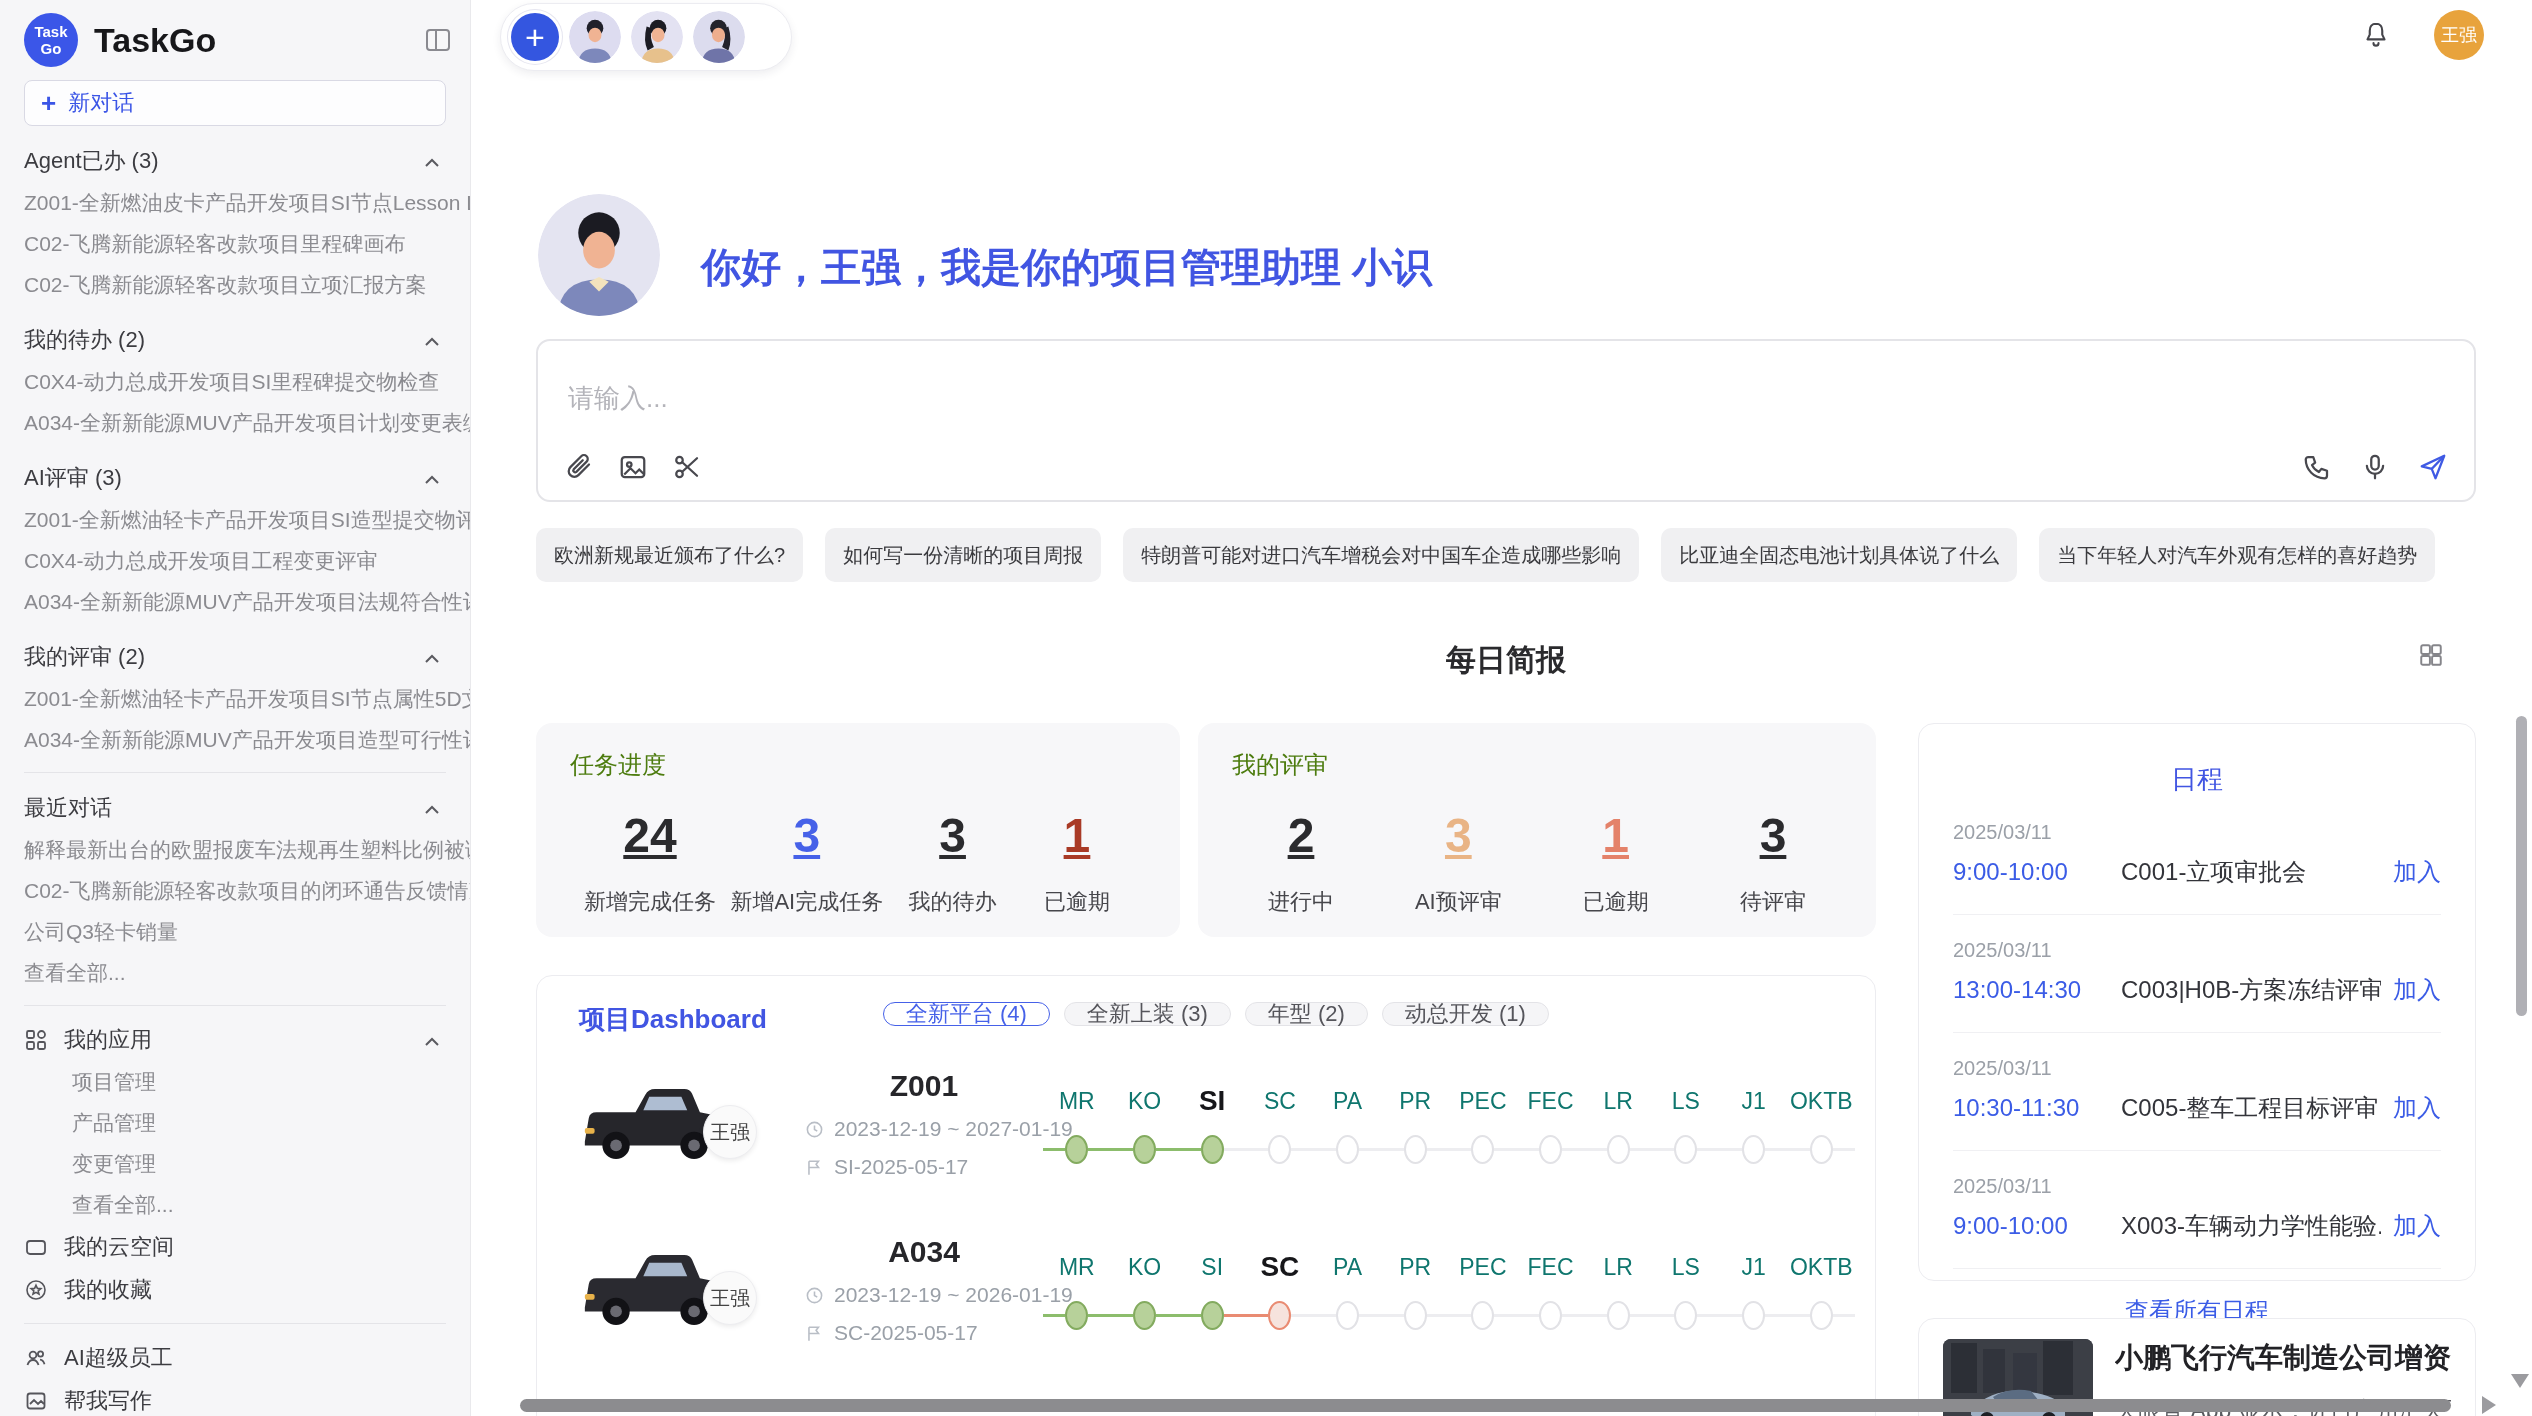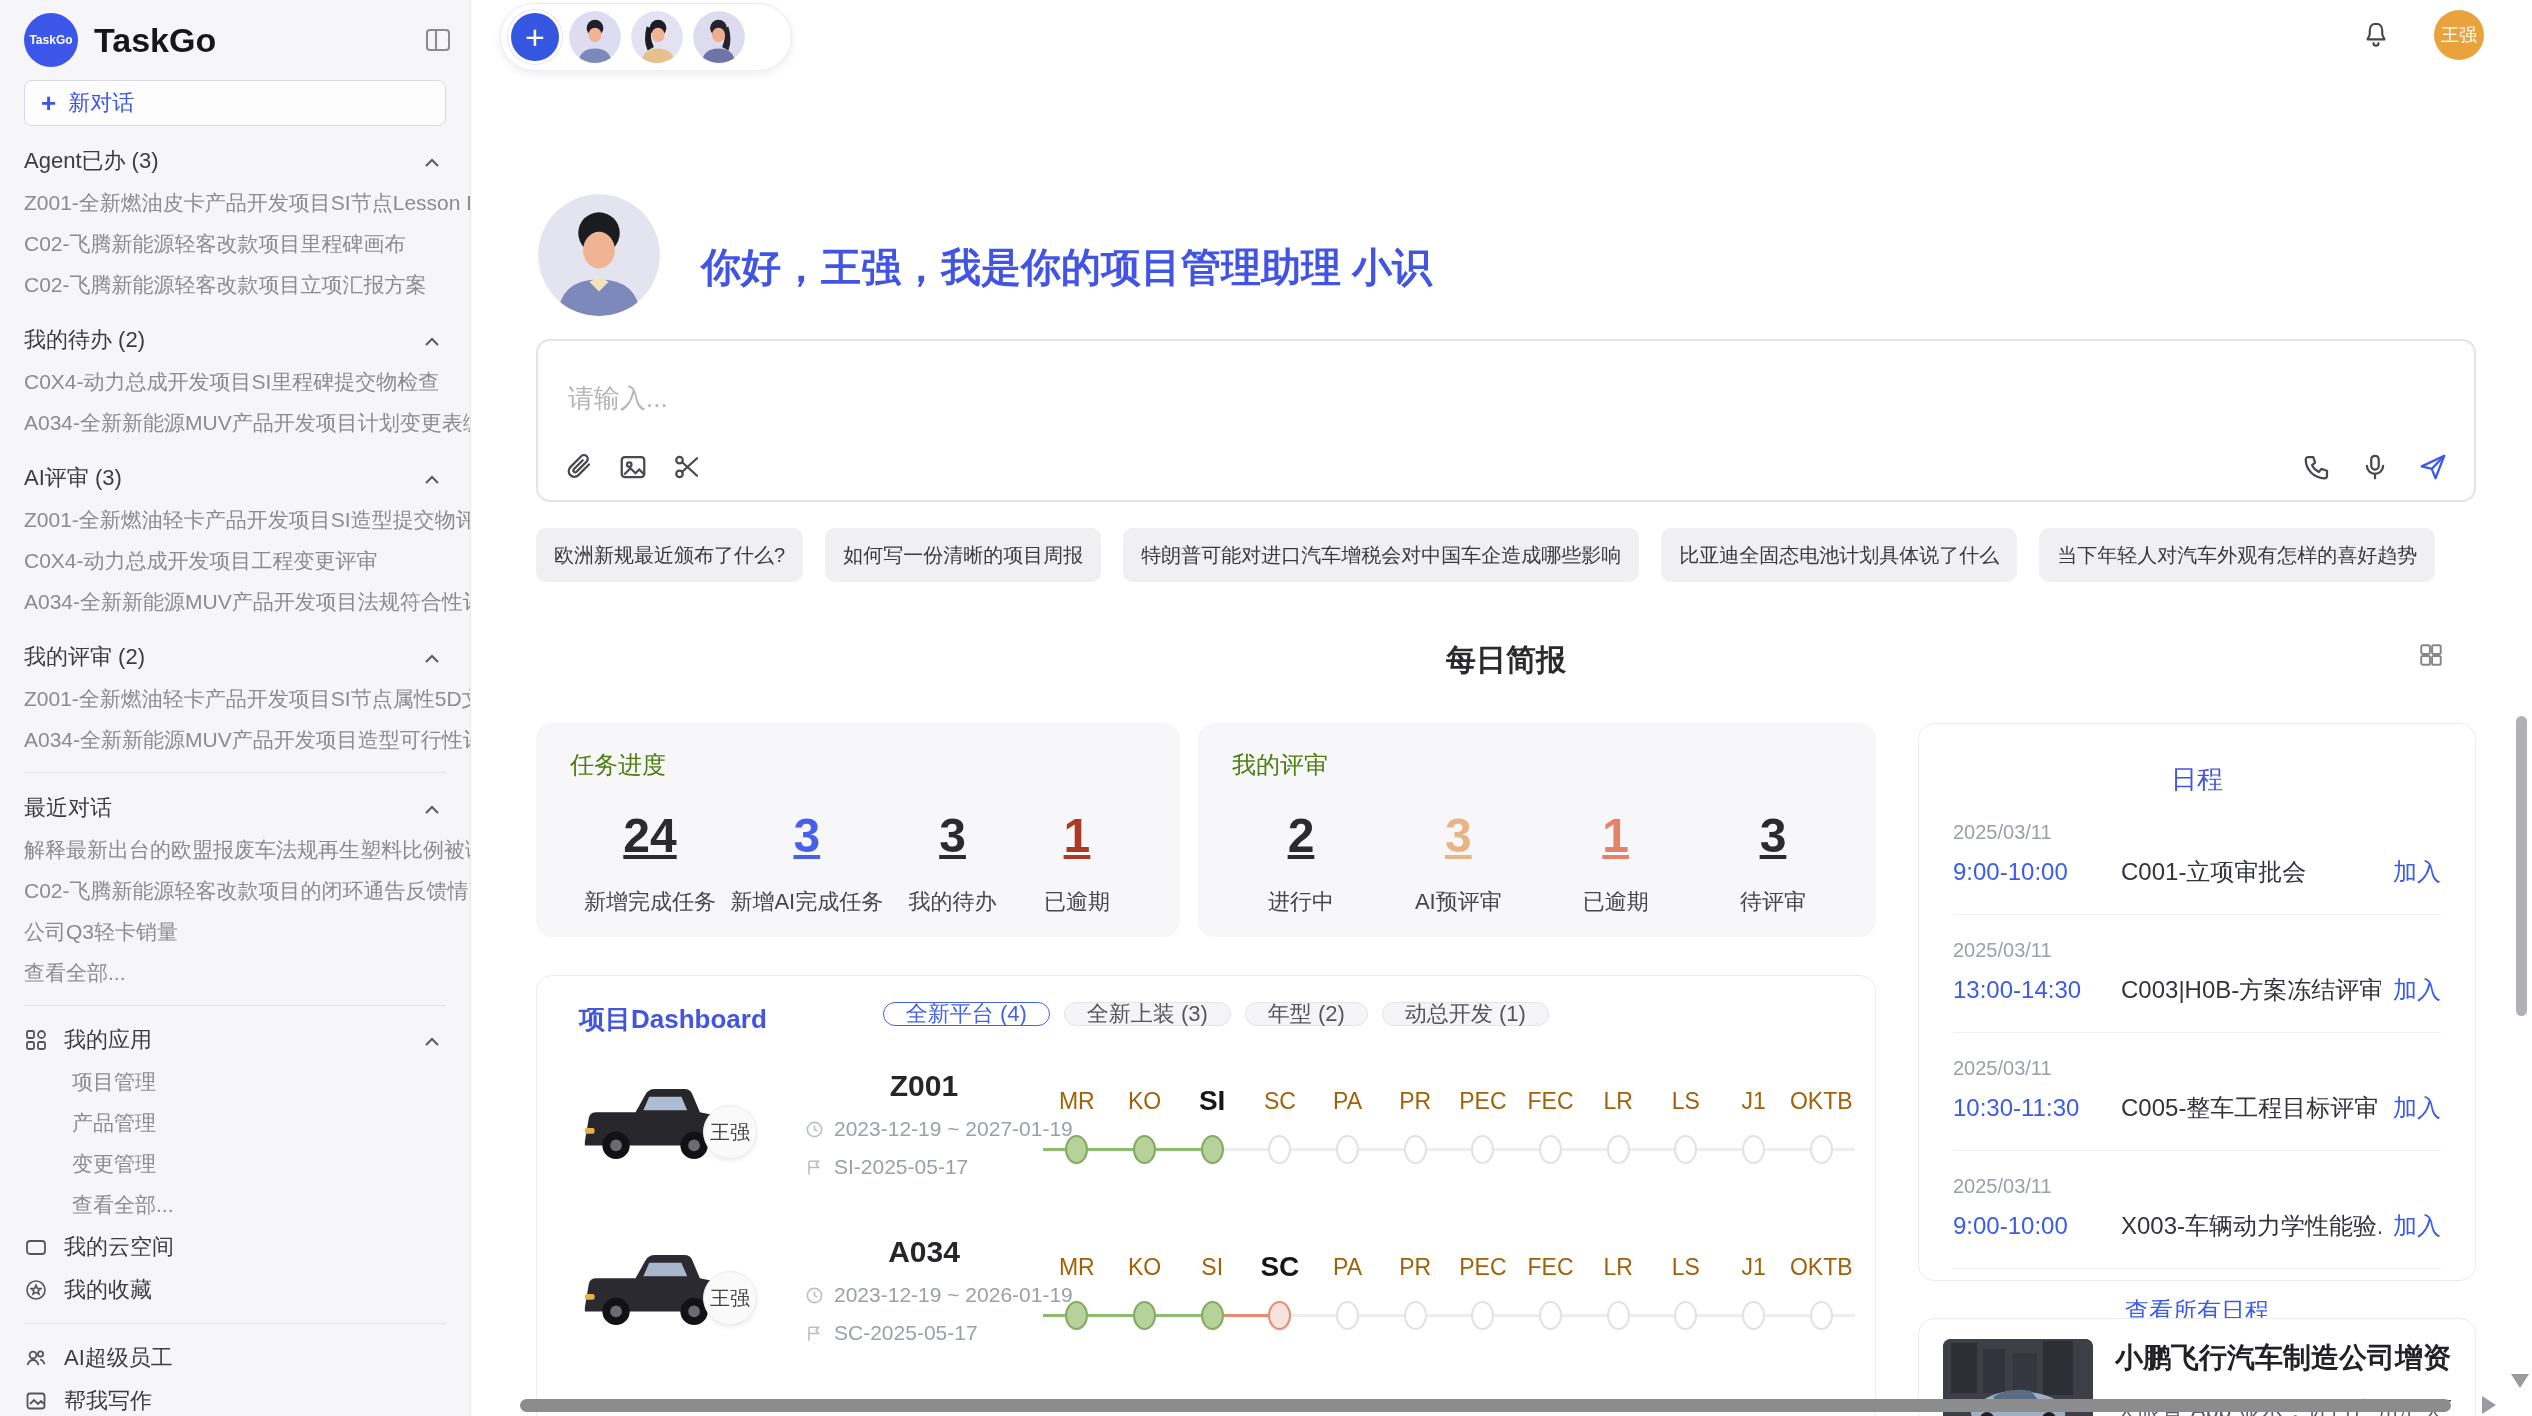--- a/index.html
+++ b/index.html
@@ -6,22 +6,22 @@
   html,body { width:2532px; height:1416px; overflow:hidden; }
   body { font-family:"Liberation Sans","DejaVu Sans",sans-serif; background:#fff; color:#2b2b2e; }
   .page { position:relative; width:2532px; height:1416px; overflow:hidden; background:#fff; }
   :root { }
 
   
   .sidebar { position:absolute; left:0; top:0; width:471px; height:1416px;
              background:#f6f6f8; border-right:1px solid #e9e9ec; padding:0 0 0 24px; overflow:hidden; }
   .logo-row { display:flex; align-items:center; height:80px; padding-right:18px; }
   .logo-circle { width:54px; height:54px; border-radius:50%; background:#3b56e8; color:#fff;
-                 display:flex; flex-direction:row; align-items:center; justify-content:center;
-                 font-size:12px; font-weight:bold; line-height:17px; flex:0 0 auto; }
+                 display:flex; flex-direction:column; align-items:center; justify-content:center;
+                 font-size:15px; font-weight:bold; line-height:17px; flex:0 0 auto; }
   .logo-title { font-size:34px; font-weight:bold; color:#17171a; margin-left:16px; flex:1; }
   .panel-icon svg { display:block; }
   .new-chat { margin:0 24px 0 0; height:46px; border:1px solid #d9d9e4; background:#fdfdfe; border-radius:8px;
               display:flex; align-items:center; padding:0 16px; color:#3b55e6; font-size:22px; cursor:pointer; }
   .new-chat .plus { font-size:26px; margin-right:12px; font-weight:bold; }
   .sec-h { display:flex; align-items:center; height:42px; margin-top:14px; padding-right:30px;
            color:#3c3c41; font-size:22px; }
   .sec-h .chev { margin-left:auto; color:#5a5a60; }
   .s-item { height:41px; line-height:41px; font-size:21px; color:#8b8b90; white-space:nowrap;
             overflow:hidden; padding-right:4px; cursor:pointer; }
@@ -92,21 +92,21 @@
   .truck-wrap svg.truck { display:block; width:156px; height:102px; }
   .owner-badge { position:absolute; left:124px; top:32px; width:54px; height:54px; border-radius:50%;
                  background:#fafafa; border:1px solid #ededf0; box-shadow:0 2px 5px rgba(0,0,0,.08);
                  display:flex; align-items:center; justify-content:center; font-size:20px; color:#444; }
   .proj-info { width:238px; flex:0 0 auto;text-align:center; }
   .proj-code { font-size:30px; font-weight:bold; color:#26262a; }
   .proj-meta { display:flex; align-items:center; gap:10px; margin-top:14px; font-size:21px; color:#9aa0a8; white-space:nowrap; }
   .proj-meta .mi { color:#b9bec6; display:flex; }
   .timeline { display:flex; flex:1; margin-right:20px; }
   .ms-col { width:64px; flex:1 1 64px; }
-  .ms-label { font-size:23px; color:#a16207; text-align:center; height:38px; line-height:38px; white-space:nowrap; }
+  .ms-label { font-size:23px; color:#0f766e; text-align:center; height:38px; line-height:38px; white-space:nowrap; }
   .ms-label.current { color:#17171a; font-weight:bold; font-size:28px; }
   .ms-dotrow { display:flex; align-items:center; height:34px; margin-top:12px; }
   .seg { flex:1; height:3px; background:#ededf0; }
   .seg.g { background:#8cbd6c; }
   .seg.r { background:#e98b72; }
   .dot { width:23px; height:29px; border-radius:50%; border:2px solid #e2e2e6; background:#fff; flex:0 0 auto; }
   .dot.done { background:#b7d19a; border-color:#83ab5f; }
   .dot.overdue { background:#f6e3dd; border-color:#e98b72; }
 
   

